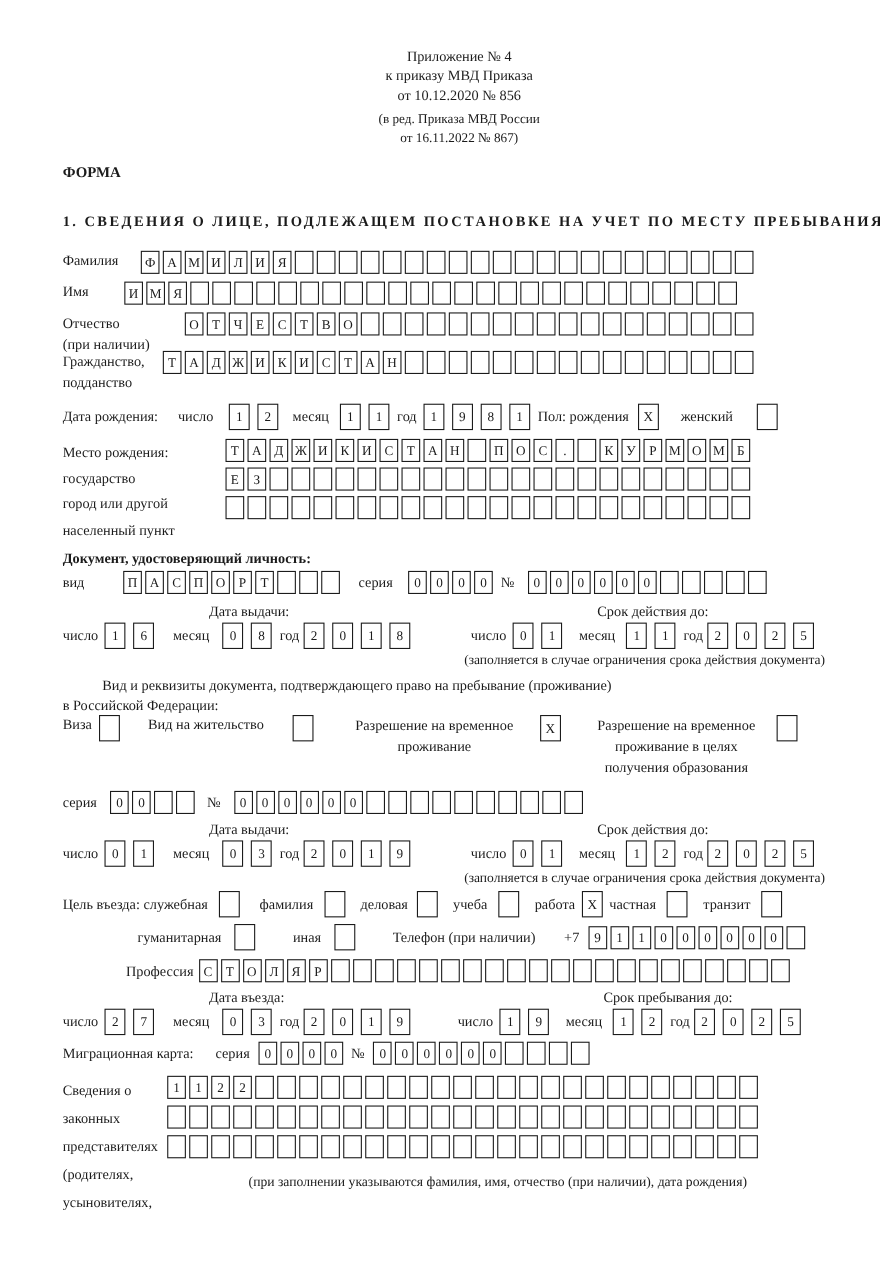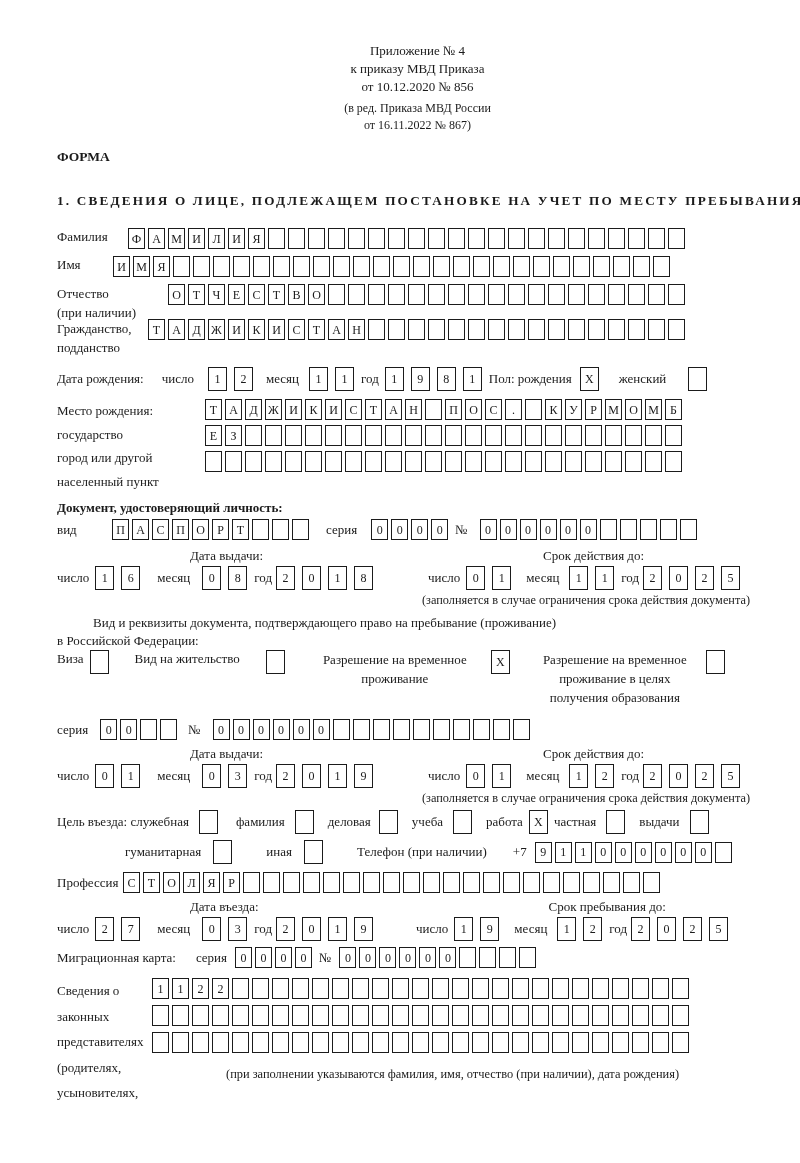--- a/index.html
+++ b/index.html
@@ -498,21 +498,21 @@
         <span class="cell"></span>
       </span>
     <span class="lbl" style="margin-left:14px;">работа</span>
     <span class="cells cb" style="margin-left:6px;">
         <span class="cell">X</span>
       </span>
     <span class="lbl" style="margin-left:6px;">частная</span>
     <span class="cells cb" style="margin-left:10px;">
         <span class="cell"></span>
       </span>
-    <span class="lbl" style="margin-left:14px;">выдачи</span>
+    <span class="lbl" style="margin-left:14px;">транзит</span>
     <span class="cells cb" style="margin-left:10px;">
         <span class="cell"></span>
       </span>
   </div>
 
   <div class="row" style="margin-top:6px;align-items:center;">
     <span class="lbl" style="margin-left:68px;">гуманитарная</span>
     <span class="cells cb" style="margin-left:12px;">
         <span class="cell"></span>
       </span>
@@ -529,21 +529,21 @@
         <span class="cell">0</span>
         <span class="cell">0</span>
         <span class="cell">0</span>
         <span class="cell">0</span>
         <span class="cell">0</span>
         <span class="cell">0</span>
         <span class="cell"></span>
       </span>
   </div>
 
-  <div class="row" style="margin-top:8px;align-items:center;">
+  <div class="row" style="margin-top:8px;align-items:center;justify-content:center;">
     <span class="lbl" style="width:66px;">Профессия</span>
     <span class="cells">
         <span class="cell">С</span>
         <span class="cell">Т</span>
         <span class="cell">О</span>
         <span class="cell">Л</span>
         <span class="cell">Я</span>
         <span class="cell">Р</span>
         <span class="cell"></span>
         <span class="cell"></span>

